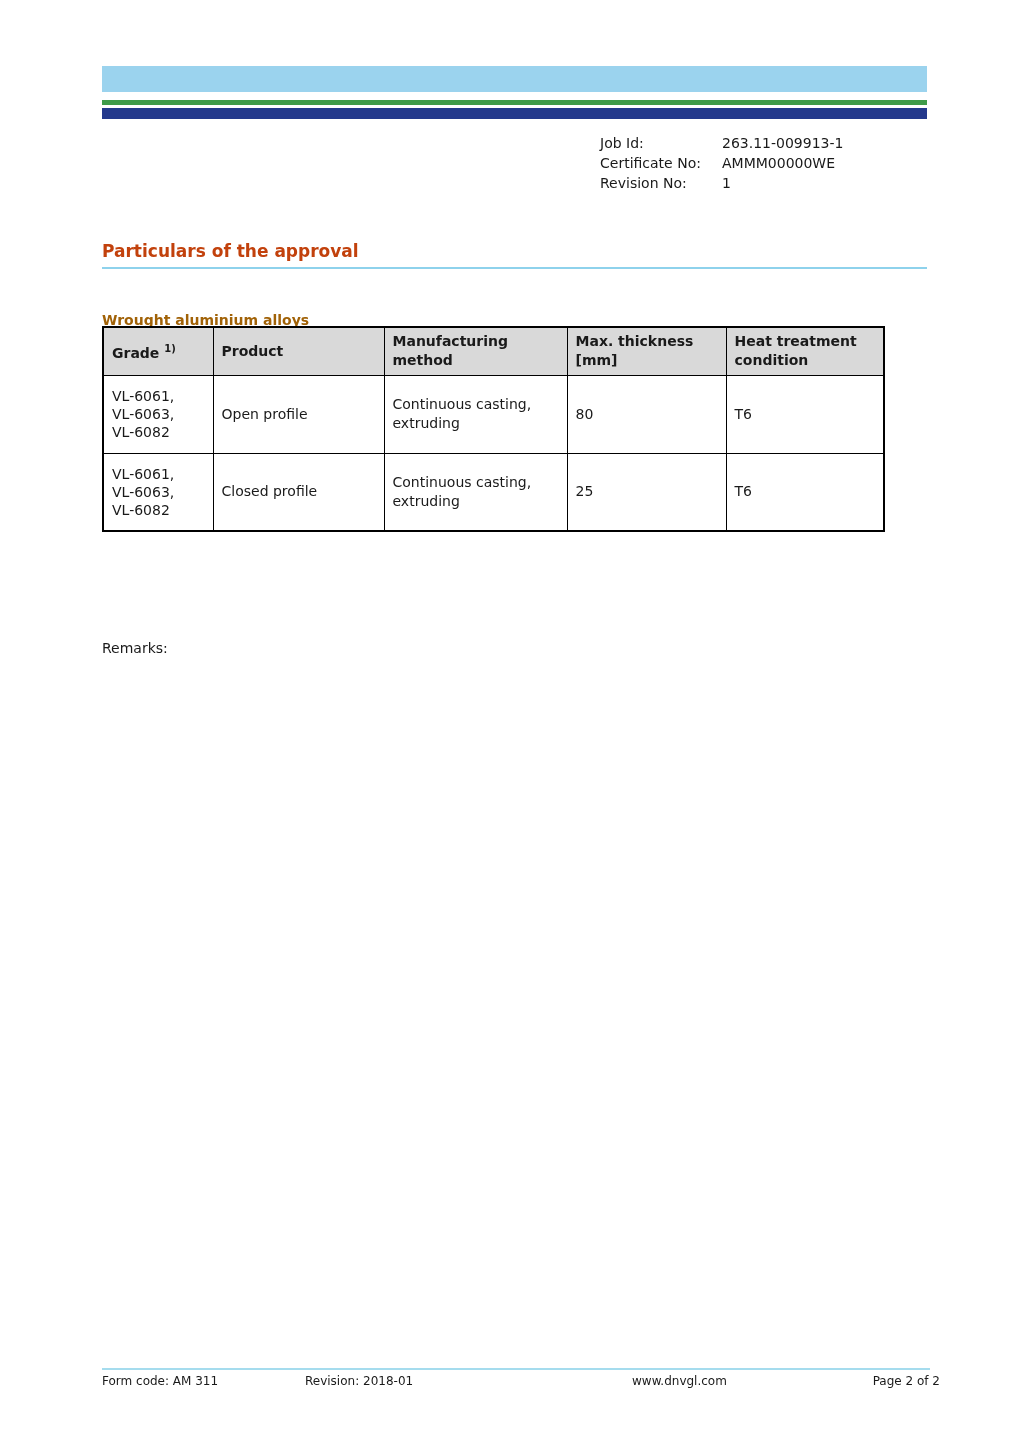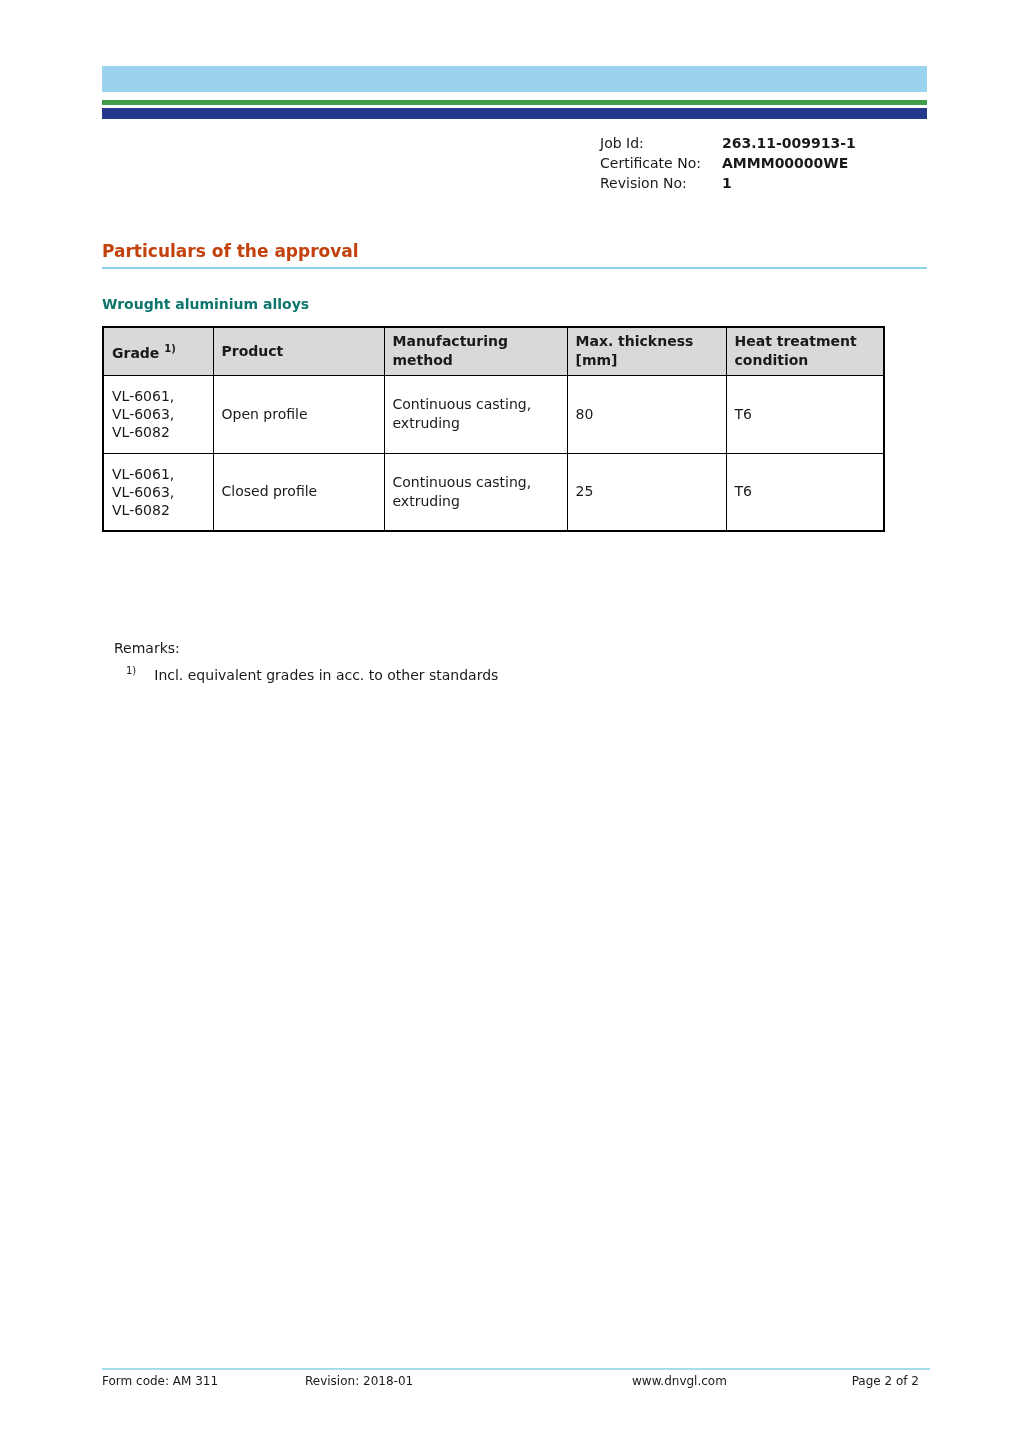--- a/index.html
+++ b/index.html
@@ -9,51 +9,51 @@
   
   .bar { position: absolute; left: 102px; width: 825px; }
   .bar-lightblue { top: 66px; height: 26px; background: #9bd3ee; }
   .bar-green { top: 100px; height: 5px; background: #3f9b49; }
   .bar-darkblue { top: 108px; height: 11px; background: #24398c; }
 
   
   .meta { position: absolute; left: 600px; top: 133px; font-size: 14px; line-height: 20px; }
   .meta-row { display: flex; }
   .meta-label { width: 122px; }
-  .meta-value { font-weight: bold; }
+  .meta-value { font-weight: normal; }
 
   
   .h1 { position: absolute; left: 102px; top: 241px; font-size: 17px; font-weight: bold; color: #c2410c; }
   .h1-underline { position: absolute; left: 102px; top: 267px; width: 825px; height: 2px; background: #8ed2ec; }
-  .h2 { position: absolute; left: 102px; top: 296px; font-size: 14px; font-weight: bold; color: #0f766e; }
+  .h2 { position: absolute; left: 102px; top: 312px; font-size: 14px; font-weight: bold; color: #a16207; }
 
   
   .tbl-wrap { position: absolute; left: 102px; top: 326px; }
   table { border-collapse: collapse; table-layout: fixed; width: 781px; border: 2px solid #000; font-size: 14px; }
   th, td { border: 1px solid #000; vertical-align: middle; text-align: left; white-space: pre-line; padding: 4px 8px; }
   th { background: #d9d9d9; font-weight: bold; line-height: 19px; }
   tr.hdr { height: 48px; }
   tr.r1, tr.r2 { height: 78px; }
   tr.r3 { height: 100px; }
   td { line-height: 19px; }
   td.grade-cell { line-height: 18px; }
   sup.marker { font-size: 10px; font-weight: bold; vertical-align: super; }
 
   
-  .remarks-label { position: absolute; left: 102px; top: 640px; font-size: 14px; margin-left: 12px; }
+  .remarks-label { position: absolute; left: 102px; top: 640px; font-size: 14px; }
   .footnote { position: absolute; left: 126px; top: 665px; font-size: 14px; }
   .footnote sup { font-size: 10px; font-weight: normal; vertical-align: super; margin-right: 18px; }
 
   
   .footer-line { position: absolute; left: 102px; top: 1368px; width: 828px; height: 2px; background: #a5dcee; }
   .footer-text { position: absolute; top: 1374px; font-size: 12px; color: #1a1a1a; }
   .ft-formcode { left: 102px; text-align: center; }
   .ft-revision { left: 305px; }
   .ft-website { left: 632px; }
-  .ft-page { right: 105px; }
+  .ft-page { right: 84px; }
 </style>
 </head>
 <body>
 
 <div class="page">
 
   <div class="bar bar-lightblue"></div>
   <div class="bar bar-green"></div>
   <div class="bar bar-darkblue"></div>
 
@@ -114,23 +114,20 @@
         <td>Continuous casting,
 extruding</td>
         <td>25</td>
         <td>T6</td>
       </tr>
     </tbody>
       </table>
   </div>
 
   <div class="remarks-label">Remarks:</div>
-  <div class="footnote">
-    <sup>1)</sup><span>Incl. equivalent grades in acc. to other standards</span>
-  </div>
 
   <div class="footer-line"></div>
   <span class="footer-text ft-formcode">Form code: AM 311</span>
   <span class="footer-text ft-revision">Revision: 2018-01</span>
   <span class="footer-text ft-website">www.dnvgl.com</span>
   <span class="footer-text ft-page">Page 2 of 2</span>
 
 </div>
 
 </body></html>

